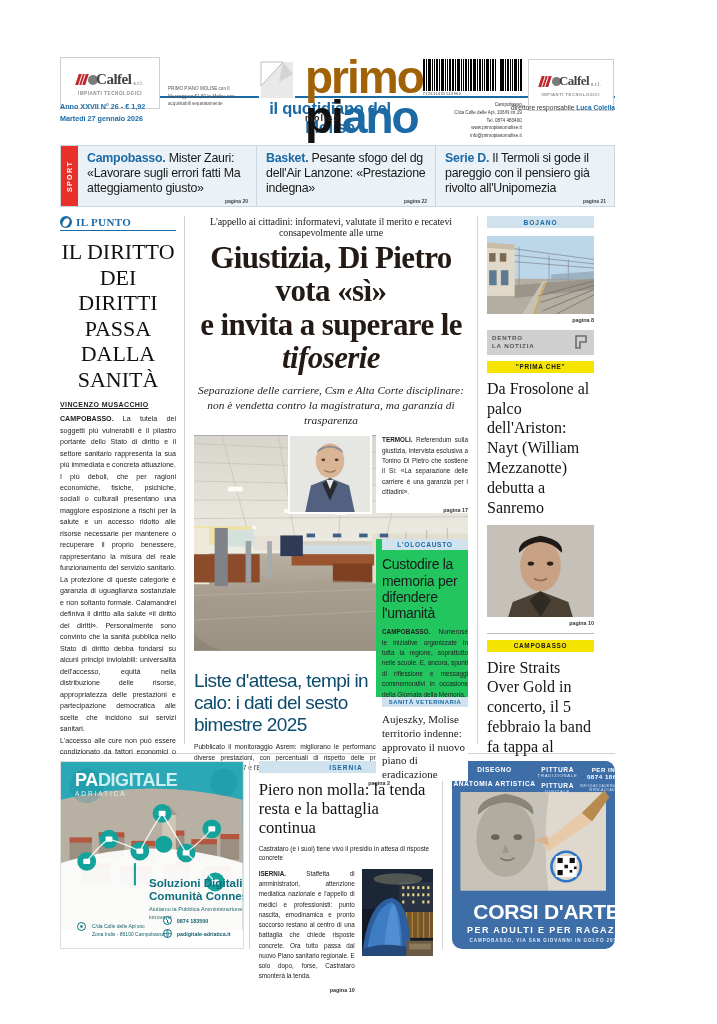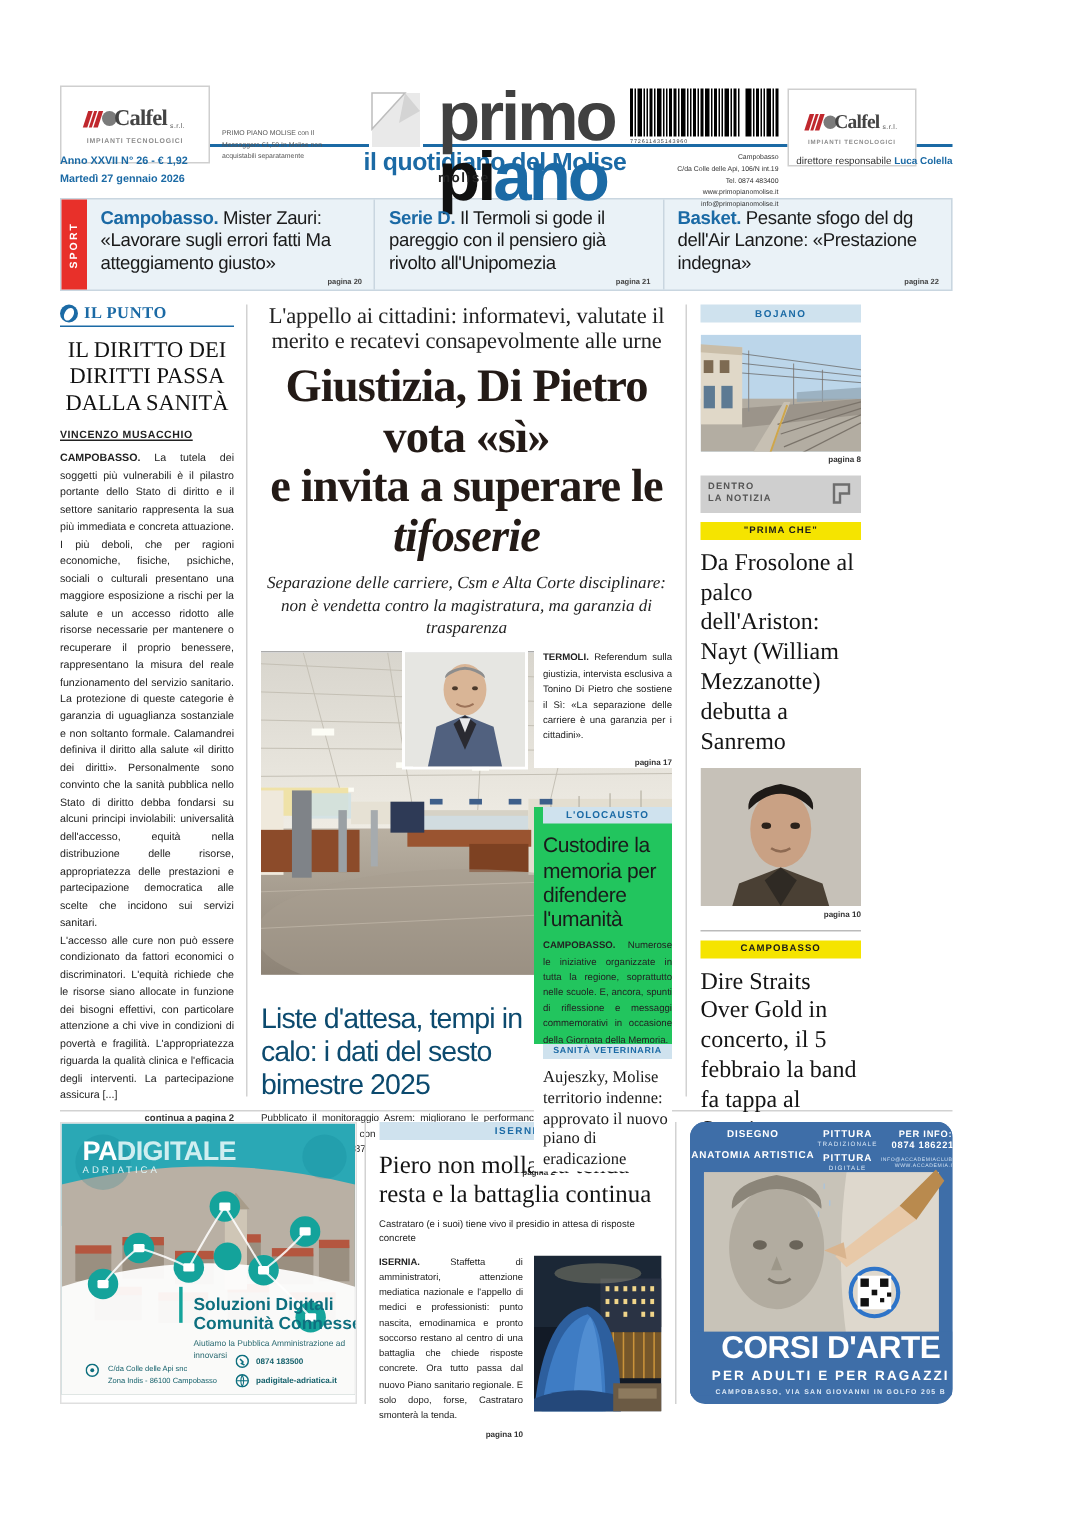--- a/index.html
+++ b/index.html
@@ -3,42 +3,42 @@
 <meta charset="utf-8">
 <style>
   * { box-sizing: border-box; margin: 0; padding: 0; }
   body {
     width: 717px; height: 1024px;
     background: #ffffff;
     font-family: "Liberation Sans", sans-serif;
     color: #1a1a1a;
     overflow: hidden;
   }
-  .page { width: 675px; height: 1024px; padding: 0 40px; position: relative; background:#fff; }
+  .page { width: 675px; height: 1024px; padding: 0 60px; position: relative; background:#fff; }
 
   
   .masthead { display: flex; align-items: flex-start; padding-top: 57px; height: 90px; }
   .mh-left { width: 200px; display:flex; gap:8px; }
   .calfel-box { width: 100px; height: 52px; border: 1px solid #cfcfcf; background:#fff;
                 display:flex; flex-direction:column; align-items:center; justify-content:center; }
   .calfel-main { display:flex; align-items:center; gap:2px; }
   .calfel-slashes { display:flex; gap:1px; transform: skewX(-18deg); }
   .calfel-slashes i { display:block; width:2.5px; height:11px; background:#c0272d; }
   .calfel-word { font-family:"Liberation Serif", serif; font-weight:bold; font-size:15px;
                  color:#444; letter-spacing:-0.5px; position:relative; }
   .calfel-word .disc { display:inline-block; width:10px; height:10px; border-radius:50%;
                  background:#7b7b7b; vertical-align:-1px; margin-right:-2px; }
   .calfel-suffix { font-size:4.5px; color:#555; align-self:flex-end; margin-bottom:2px; letter-spacing:.3px;}
   .calfel-sub { font-size:4.6px; letter-spacing:.55px; color:#8d8d8d; font-weight:bold; margin-top:3px; }
   .mh-blurb { font-size:4.6px; line-height:1.65; color:#555; width:85px; padding-top:28px; }
 
   .mh-logo { flex:1; position:relative; padding-left: 6px; }
   .logo-primo, .logo-piano { font-family:"Liberation Sans", sans-serif; font-weight:bold;
       font-size:46px; letter-spacing:-2px; line-height:0.88; }
-  .logo-primo { color:#404040; }
+  .logo-primo { color:#a16207; }
   .logo-piano { color:#111; position:relative; }
   .logo-piano .an { color:#1b6aa5; }
   .logo-page { position:absolute; left:6px; top:3px; width:36px; height:40px; }
   .logo-molise { position:absolute; left:52px; top:56px; font-size:9px; color:#222;
       letter-spacing:1px; font-weight:bold; }
 
   .mh-right { width: 215px; display:flex; gap:6px; padding-top:2px; }
   .barcode-wrap { text-align:right; }
   .barcode { height:32px; display:flex; align-items:flex-end; gap:1px; justify-content:flex-start;}
   .barcode i { display:block; background:#000; height:32px; }
@@ -71,31 +71,31 @@
   .col-mid { width:292px; padding:0 9px; }
   .col-right { width:117px; padding-left:9px; border-left:1px solid #d2d2d2; }
 
   
   .ilpunto { display:flex; align-items:center; gap:4px; border-bottom:1.5px solid #1b6aa5; padding-bottom:2px;}
   .ip-icon { width:12px; height:12px; border-radius:50%; background:#1b6aa5; position:relative;}
   .ip-icon:after { content:""; position:absolute; left:3px; top:1.5px; width:6px; height:9px;
       border-radius:50%; background:#fff; transform:rotate(28deg); }
   .ip-label { font-family:"Liberation Serif", serif; font-weight:bold; font-size:11px;
       color:#1b6aa5; letter-spacing:.4px; }
-  .punto-title { font-family:"Liberation Serif", serif; font-size:15px; line-height:1.16;
+  .punto-title { font-family:"Liberation Serif", serif; font-size:22px; line-height:1.16;
       text-align:center; margin-top:8px; color:#111; }
   .byline { font-size:7px; font-weight:bold; letter-spacing:.4px; text-decoration:underline;
       margin-top:9px; color:#222; }
   .punto-body { font-size:7.1px; line-height:1.62; text-align:justify; margin-top:6px; color:#222;
       hyphens:auto; }
   .punto-body b { font-weight:bold; }
   .continua { font-size:6.4px; font-weight:bold; text-align:right; margin-top:5px; color:#333; }
 
   
-  .occhiello { font-family:"Liberation Serif", serif; font-size:15px; text-align:center;
+  .occhiello { font-family:"Liberation Serif", serif; font-size:10px; text-align:center;
       color:#222; letter-spacing:-.1px; }
   .main-hl { font-family:"Liberation Serif", serif; font-weight:bold; font-size:31px;
       line-height:1.08; text-align:center; margin-top:3px; color:#231a16; letter-spacing:-.6px; }
   .main-hl .ital { font-style:italic; }
   .sommario { font-family:"Liberation Serif", serif; font-style:italic; font-size:11.4px;
       line-height:1.3; text-align:center; margin-top:8px; color:#222; }
   .mid-media { display:flex; margin-top:8px; gap:0; position:relative; }
   .photo-hall { width:292px; height:229px; border-top:1px solid #aaa; position:relative; overflow:hidden;}
   .portrait { position:absolute; right:96px; top:-1px; width:84px; height:80px; border:2px solid #fff;
       overflow:hidden; z-index:3; }
@@ -270,26 +270,26 @@
   <div class="sportband">
     <div class="sport-tab">
         <span>SPORT</span>
       </div>
     <div class="sport-cols">
       <div class="sport-col">
         <div class="hl"><b>Campobasso.</b><span> Mister Zauri: «Lavorare sugli errori fatti Ma atteggiamento giusto»</span></div>
         <div class="pg">pagina 20</div>
       </div>
       <div class="sport-col">
+        <div class="hl"><b>Basket.</b><span> Pesante sfogo del dg dell'Air Lanzone: «Prestazione indegna»</span></div>
+        <div class="pg">pagina 22</div>
+      </div>
+      <div class="sport-col">
         <div class="hl"><b>Serie D.</b><span> Il Termoli si gode il pareggio con il pensiero già rivolto all'Unipomezia</span></div>
         <div class="pg">pagina 21</div>
-      </div>
-      <div class="sport-col">
-        <div class="hl"><b>Basket.</b><span> Pesante sfogo del dg dell'Air Lanzone: «Prestazione indegna»</span></div>
-        <div class="pg">pagina 22</div>
       </div>
     </div>
   </div>
 
   <div class="grid">
 
     <div class="col-left">
       <div class="ilpunto">
         <span class="ip-icon"></span>
         <span class="ip-label">IL PUNTO</span>

